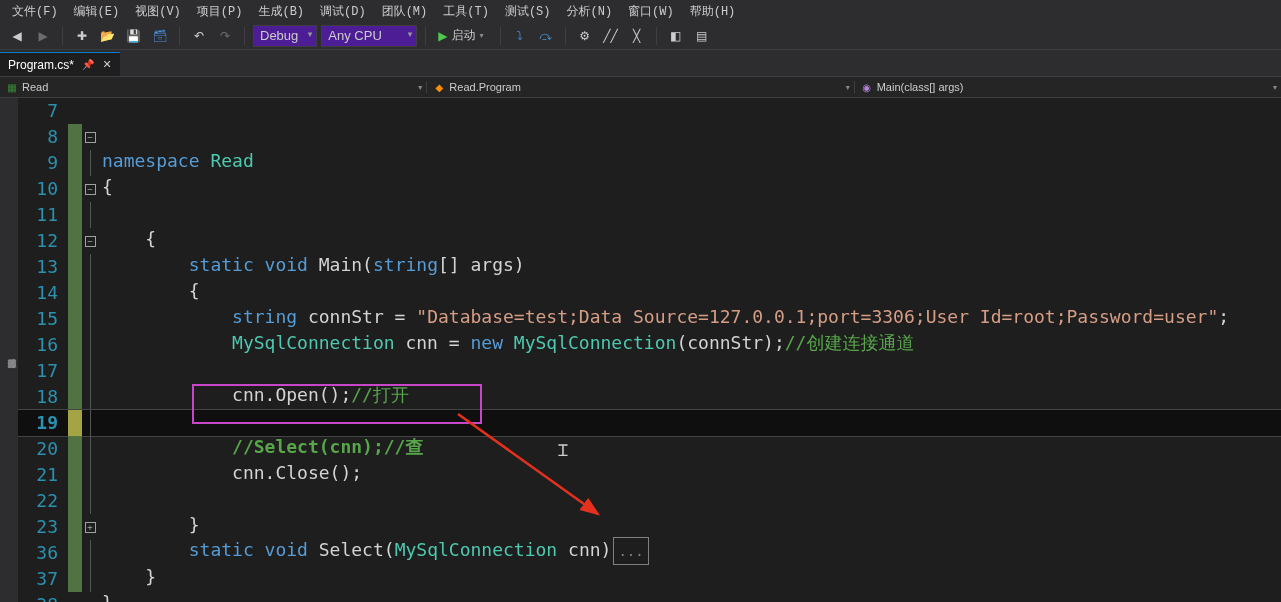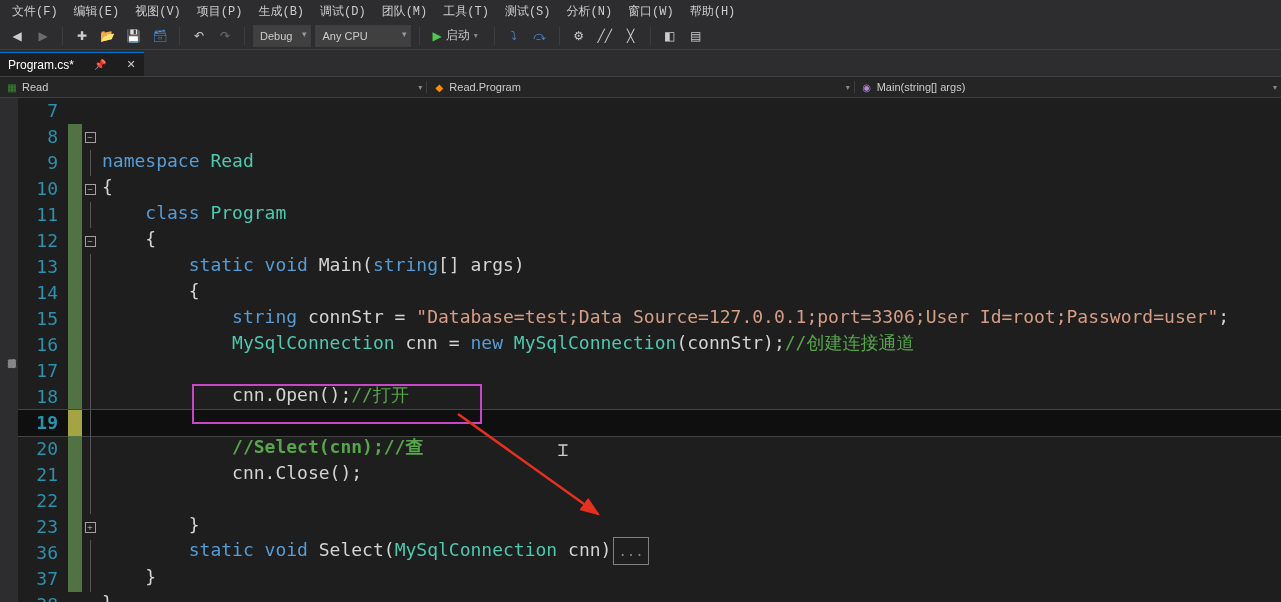--- a/index.html
+++ b/index.html
@@ -43,24 +43,24 @@
   .tbtn {
     width:22px; height:22px;
     display:flex; align-items:center; justify-content:center;
     color:#ccc;
     cursor:pointer;
     border-radius:2px;
   }
   .tsep { width:1px; height:18px; background:#3e3e42; margin:0 4px; }
   .tcombo {
     height:22px;
-    background:#404040;
+    background:#4c1d95;
     border:1px solid #3e3e42;
     color:#ccc;
-    font-size:11px;
+    font-size:13px;
     padding:0 18px 0 6px;
     display:flex; align-items:center;
     position:relative;
     cursor:pointer;
   }
   .tcombo::after {
     content:"▾";
     position:absolute; right:4px; top:3px;
     font-size:9px; color:#999;
   }
@@ -82,21 +82,21 @@
   }
   .doctab {
     height:24px;
     background:#1e1e1e;
     border-top:1px solid #007acc;
     color:#fff;
     padding:4px 8px;
     display:flex; align-items:center;
     font-size:12px;
     cursor:pointer;
-    gap:20px;
+    gap:8px;
   }
   .doctab .pin { font-size:10px; color:#ccc; }
   .doctab .close { font-size:11px; color:#ccc; }
 
   
   #navbar {
     height:22px;
     background:#252526;
     border-top:1px solid #3e3e42;
     border-bottom:1px solid #3e3e42;
@@ -311,36 +311,36 @@
     <span>Read</span>
     <span class="dd">▾</span>
   </div>
   <div class="navcell">
     <span class="ico ico-cls">◆</span>
     <span>Read.Program</span>
     <span class="dd">▾</span>
   </div>
   <div class="navcell">
     <span class="ico ico-mth">◉</span>
-    <span>Main(string[] args)</span>
+    <span>Main(class[] args)</span>
     <span class="dd">▾</span>
   </div>
 </div>
 
 <div id="editor-wrap">
   <div id="leftgutter">
     <span>服务器资源管理器</span>
     <span>工具箱</span>
   </div>
   <div id="editor">
 
     <div class="codeline"><div class="lnum">7</div><div class="marker none"></div><div class="foldcol"></div><div class="codetext"><span class="pl"> </span></div></div>
       <div class="codeline"><div class="lnum">8</div><div class="marker "></div><div class="foldcol"><div class="foldbox">−</div></div><div class="codetext"><span class="pl"><span class="kw">namespace</span> <span class="ty">Read</span></span></div></div>
       <div class="codeline"><div class="lnum">9</div><div class="marker "></div><div class="foldcol"><div class="foldline"></div></div><div class="codetext"><span class="pl">{</span></div></div>
-      <div class="codeline"><div class="lnum">10</div><div class="marker "></div><div class="foldcol"><div class="foldbox">−</div></div><div class="codetext"><span class="pl">    <span class="kw">class</span> <span class="ty">Program</span></span></div></div>
+      <div class="codeline"><div class="lnum">10</div><div class="marker "></div><div class="foldcol"><div class="foldbox">−</div></div></div>
       <div class="codeline"><div class="lnum">11</div><div class="marker "></div><div class="foldcol"><div class="foldline"></div></div><div class="codetext"><span class="pl">    {</span></div></div>
       <div class="codeline"><div class="lnum">12</div><div class="marker "></div><div class="foldcol"><div class="foldbox">−</div></div><div class="codetext"><span class="pl">        <span class="kw">static</span> <span class="kw">void</span> Main(<span class="kw">string</span>[] args)</span></div></div>
       <div class="codeline"><div class="lnum">13</div><div class="marker "></div><div class="foldcol"><div class="foldline"></div></div><div class="codetext"><span class="pl">        {</span></div></div>
       <div class="codeline"><div class="lnum">14</div><div class="marker "></div><div class="foldcol"><div class="foldline"></div></div><div class="codetext"><span class="pl">            <span class="kw">string</span> connStr = <span class="str">"Database=test;Data Source=127.0.0.1;port=3306;User Id=root;Password=user"</span>;</span></div></div>
       <div class="codeline"><div class="lnum">15</div><div class="marker "></div><div class="foldcol"><div class="foldline"></div></div><div class="codetext"><span class="pl">            <span class="ty">MySqlConnection</span> cnn = <span class="kw">new</span> <span class="ty">MySqlConnection</span>(connStr);<span class="cm">//创建连接通道</span></span></div></div>
       <div class="codeline"><div class="lnum">16</div><div class="marker "></div><div class="foldcol"><div class="foldline"></div></div><div class="codetext"><span class="pl"> </span></div></div>
       <div class="codeline"><div class="lnum">17</div><div class="marker "></div><div class="foldcol"><div class="foldline"></div></div><div class="codetext"><span class="pl">            cnn.Open();<span class="cm">//打开</span></span></div></div>
       <div class="codeline"><div class="lnum">18</div><div class="marker "></div><div class="foldcol"><div class="foldline"></div></div><div class="codetext"><span class="pl"> </span></div></div>
       <div class="codeline current"><div class="lnum">19</div><div class="marker unsaved"></div><div class="foldcol"><div class="foldline"></div></div><div class="codetext"><span class="pl">            <span class="cm">//Select(cnn);//查</span></span></div></div>
       <div class="codeline"><div class="lnum">20</div><div class="marker "></div><div class="foldcol"><div class="foldline"></div></div><div class="codetext"><span class="pl">            cnn.Close();</span></div></div>

